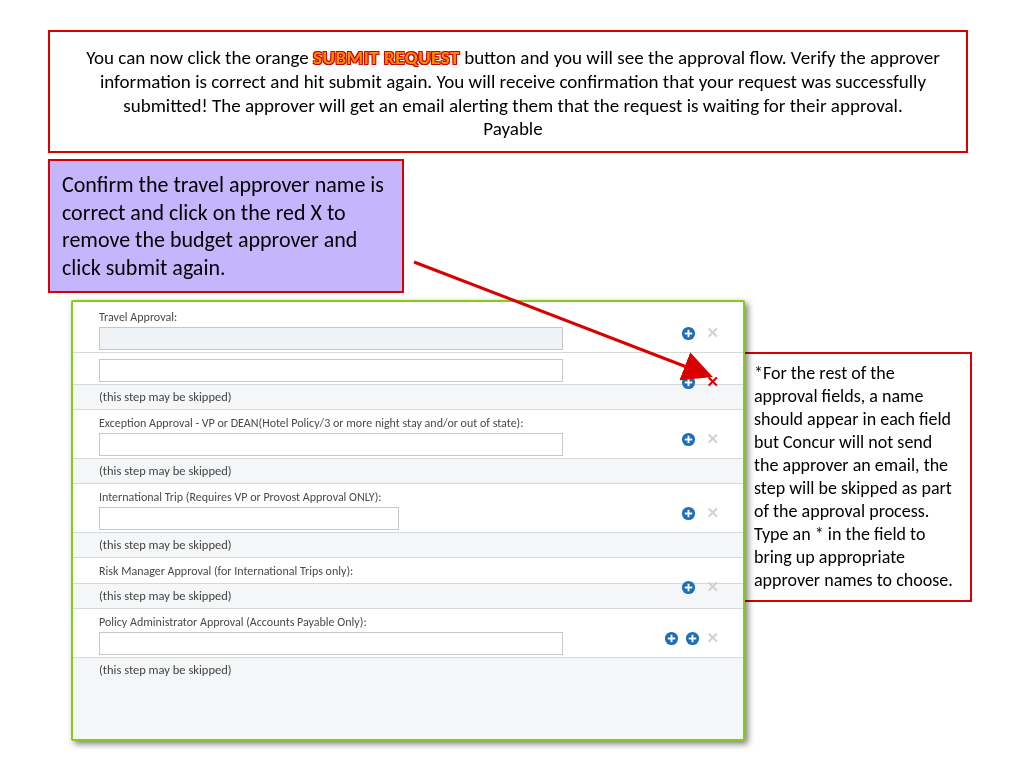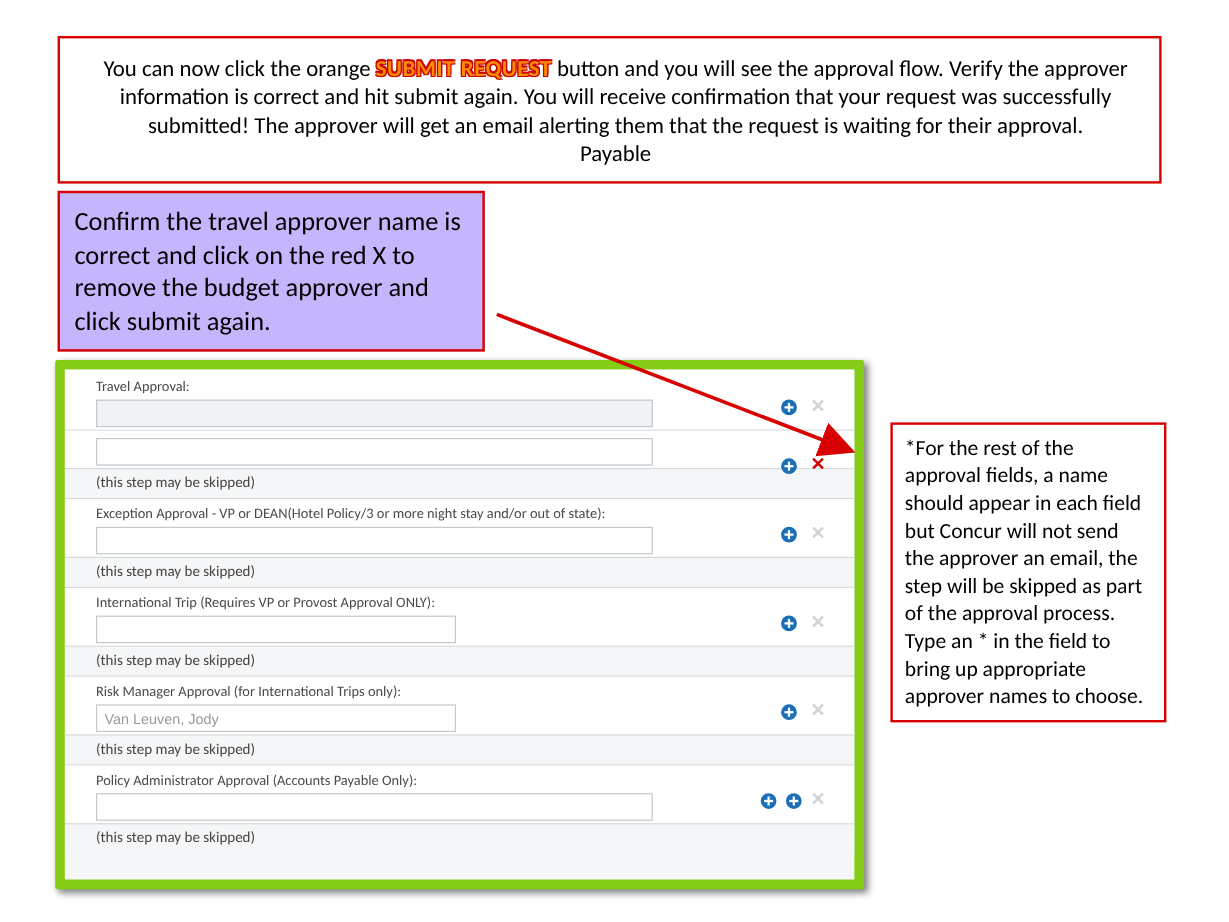--- a/index.html
+++ b/index.html
@@ -52,25 +52,25 @@
     top: 352px;
     width: 230px;
     border: 2px solid #d80000;
     padding: 8px 10px;
     font-size: 18px;
     line-height: 1.28;
     color: #000;
   }
   .panel {
     position: absolute;
-    left: 46px;
+    left: 71px;
     top: 300px;
     width: 674px;
     height: 441px;
-    border: 8px solid #84cc16;
+    border: 2px solid #84cc16;
     border-radius: 2px;
     background: #f5f7f8;
     box-shadow: 3px 3px 6px rgba(0,0,0,0.5);
     overflow: hidden;
   }
   .section {
     background: #fff;
     border-bottom: 1px solid #d5d9dc;
     padding: 6px 10px 2px 26px;
     position: relative;
@@ -221,21 +221,20 @@
             <rect x="4" y="7" width="8" height="2" fill="#fff"></rect>
           </svg>
       </span>
       <span class="x-grey">✕</span>
     </div>
   </div>
   <div class="skip-row">(this step may be skipped)</div>
 
   <div class="section">
     <div class="label">Risk Manager Approval (for International Trips only):</div>
-    <input class="field short greyval" value="Van Leuven, Jody" style="">
     <div class="actions">
       <span class="plus-icon">
         <svg viewBox="0 0 16 16">
             <circle cx="8" cy="8" r="7" fill="#1b6fb8"></circle>
             <rect x="7" y="4" width="2" height="8" fill="#fff"></rect>
             <rect x="4" y="7" width="8" height="2" fill="#fff"></rect>
           </svg>
       </span>
       <span class="x-grey">✕</span>
     </div>

